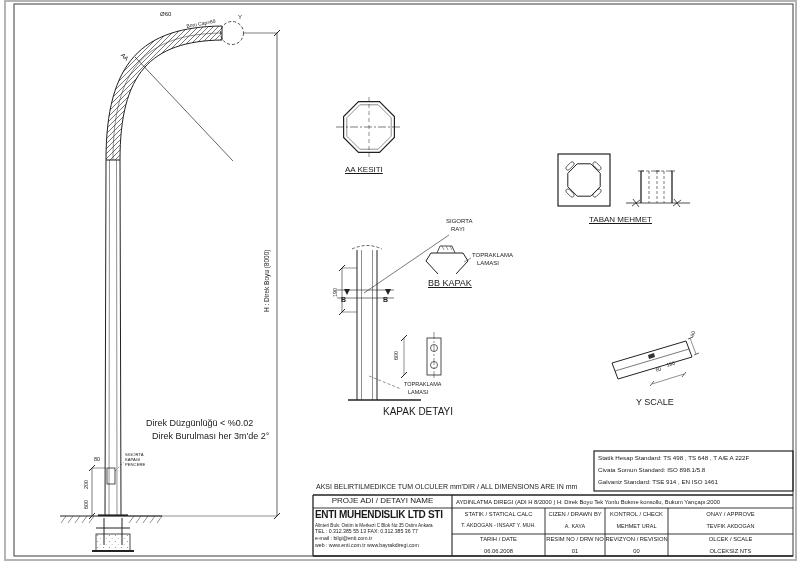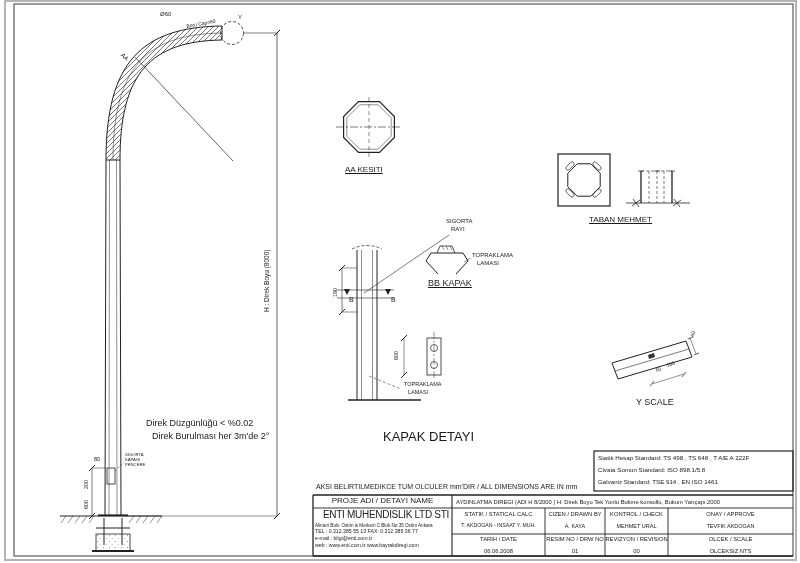--- a/index.html
+++ b/index.html
@@ -3,21 +3,21 @@
 <meta charset="utf-8">
 <style>
   html,body{margin:0;padding:0;background:#fff;}
   #sheet{position:relative;width:800px;height:563px;background:#ffffff;overflow:hidden;
          font-family:"Liberation Sans",sans-serif;color:#1a1a1a;}
   svg{position:absolute;left:0;top:0;}
   .t{position:absolute;white-space:nowrap;color:#1a1a1a;line-height:1.1;}
   .rot{transform-origin:0 0;transform:rotate(-90deg);}
   .ctr{text-align:center;}
   .u{text-decoration:underline;}
-  .b{font-weight:normal;padding-left:8px;}
+  .b{font-weight:bold;}
 </style>
 </head>
 <body>
 
 <div id="sheet">
 
 <svg width="800" height="563" viewBox="0 0 800 563">
   <defs>
     <pattern id="hatch" width="5" height="5" patternUnits="userSpaceOnUse">
       <path d="M0,5 L5,0" stroke="#555" stroke-width="0.8"></path>
@@ -183,21 +183,21 @@
 <div class="t b" style="left:383px;top:296px;font-size:7px;">B</div>
 <div class="t rot" style="left:332px;top:297px;font-size:5.5px;">190</div>
 <div class="t" style="left:446px;top:218px;font-size:6px;">SIGORTA</div>
 <div class="t" style="left:451px;top:226px;font-size:6px;">RAYI</div>
 <div class="t" style="left:472px;top:252px;font-size:6px;">TOPRAKLAMA</div>
 <div class="t" style="left:477px;top:260px;font-size:6px;">LAMASI</div>
 <div class="t u" style="left:428px;top:279px;font-size:9px;">BB KAPAK</div>
 <div class="t rot" style="left:393px;top:360px;font-size:5.5px;">600</div>
 <div class="t" style="left:404px;top:381px;font-size:5.5px;">TOPRAKLAMA</div>
 <div class="t" style="left:408px;top:389px;font-size:5.5px;">LAMASI</div>
-<div class="t" style="left:383px;top:406px;font-size:13px;margin-top:24px;">KAPAK DETAYI</div>
+<div class="t" style="left:383px;top:406px;font-size:10px;">KAPAK DETAYI</div>
 <div class="t u" style="left:589px;top:216px;font-size:8px;">TABAN MEHMET</div>
 <div class="t" style="left:636px;top:398px;font-size:9px;">Y SCALE</div>
 <div class="t" style="left:690px;top:336px;font-size:5px;transform:rotate(-75deg);transform-origin:0 0;">60</div>
 <div class="t" style="left:655px;top:368px;font-size:5px;transform:rotate(-17deg);transform-origin:0 0;">60</div>
 <div class="t" style="left:666px;top:363px;font-size:5px;transform:rotate(-17deg);transform-origin:0 0;">190</div>
 
 <div class="t" style="left:598px;top:455px;font-size:6.2px;">Statik Hesap Standard: TS 498 , TS 648 , T A/E A 222F</div>
 <div class="t" style="left:598px;top:467px;font-size:6.2px;">Civata Somun Standard: ISO 898.1/5.8</div>
 <div class="t" style="left:598px;top:479px;font-size:6.2px;">Galvaniz Standard: TSE 914 , EN ISO 1461</div>
 

